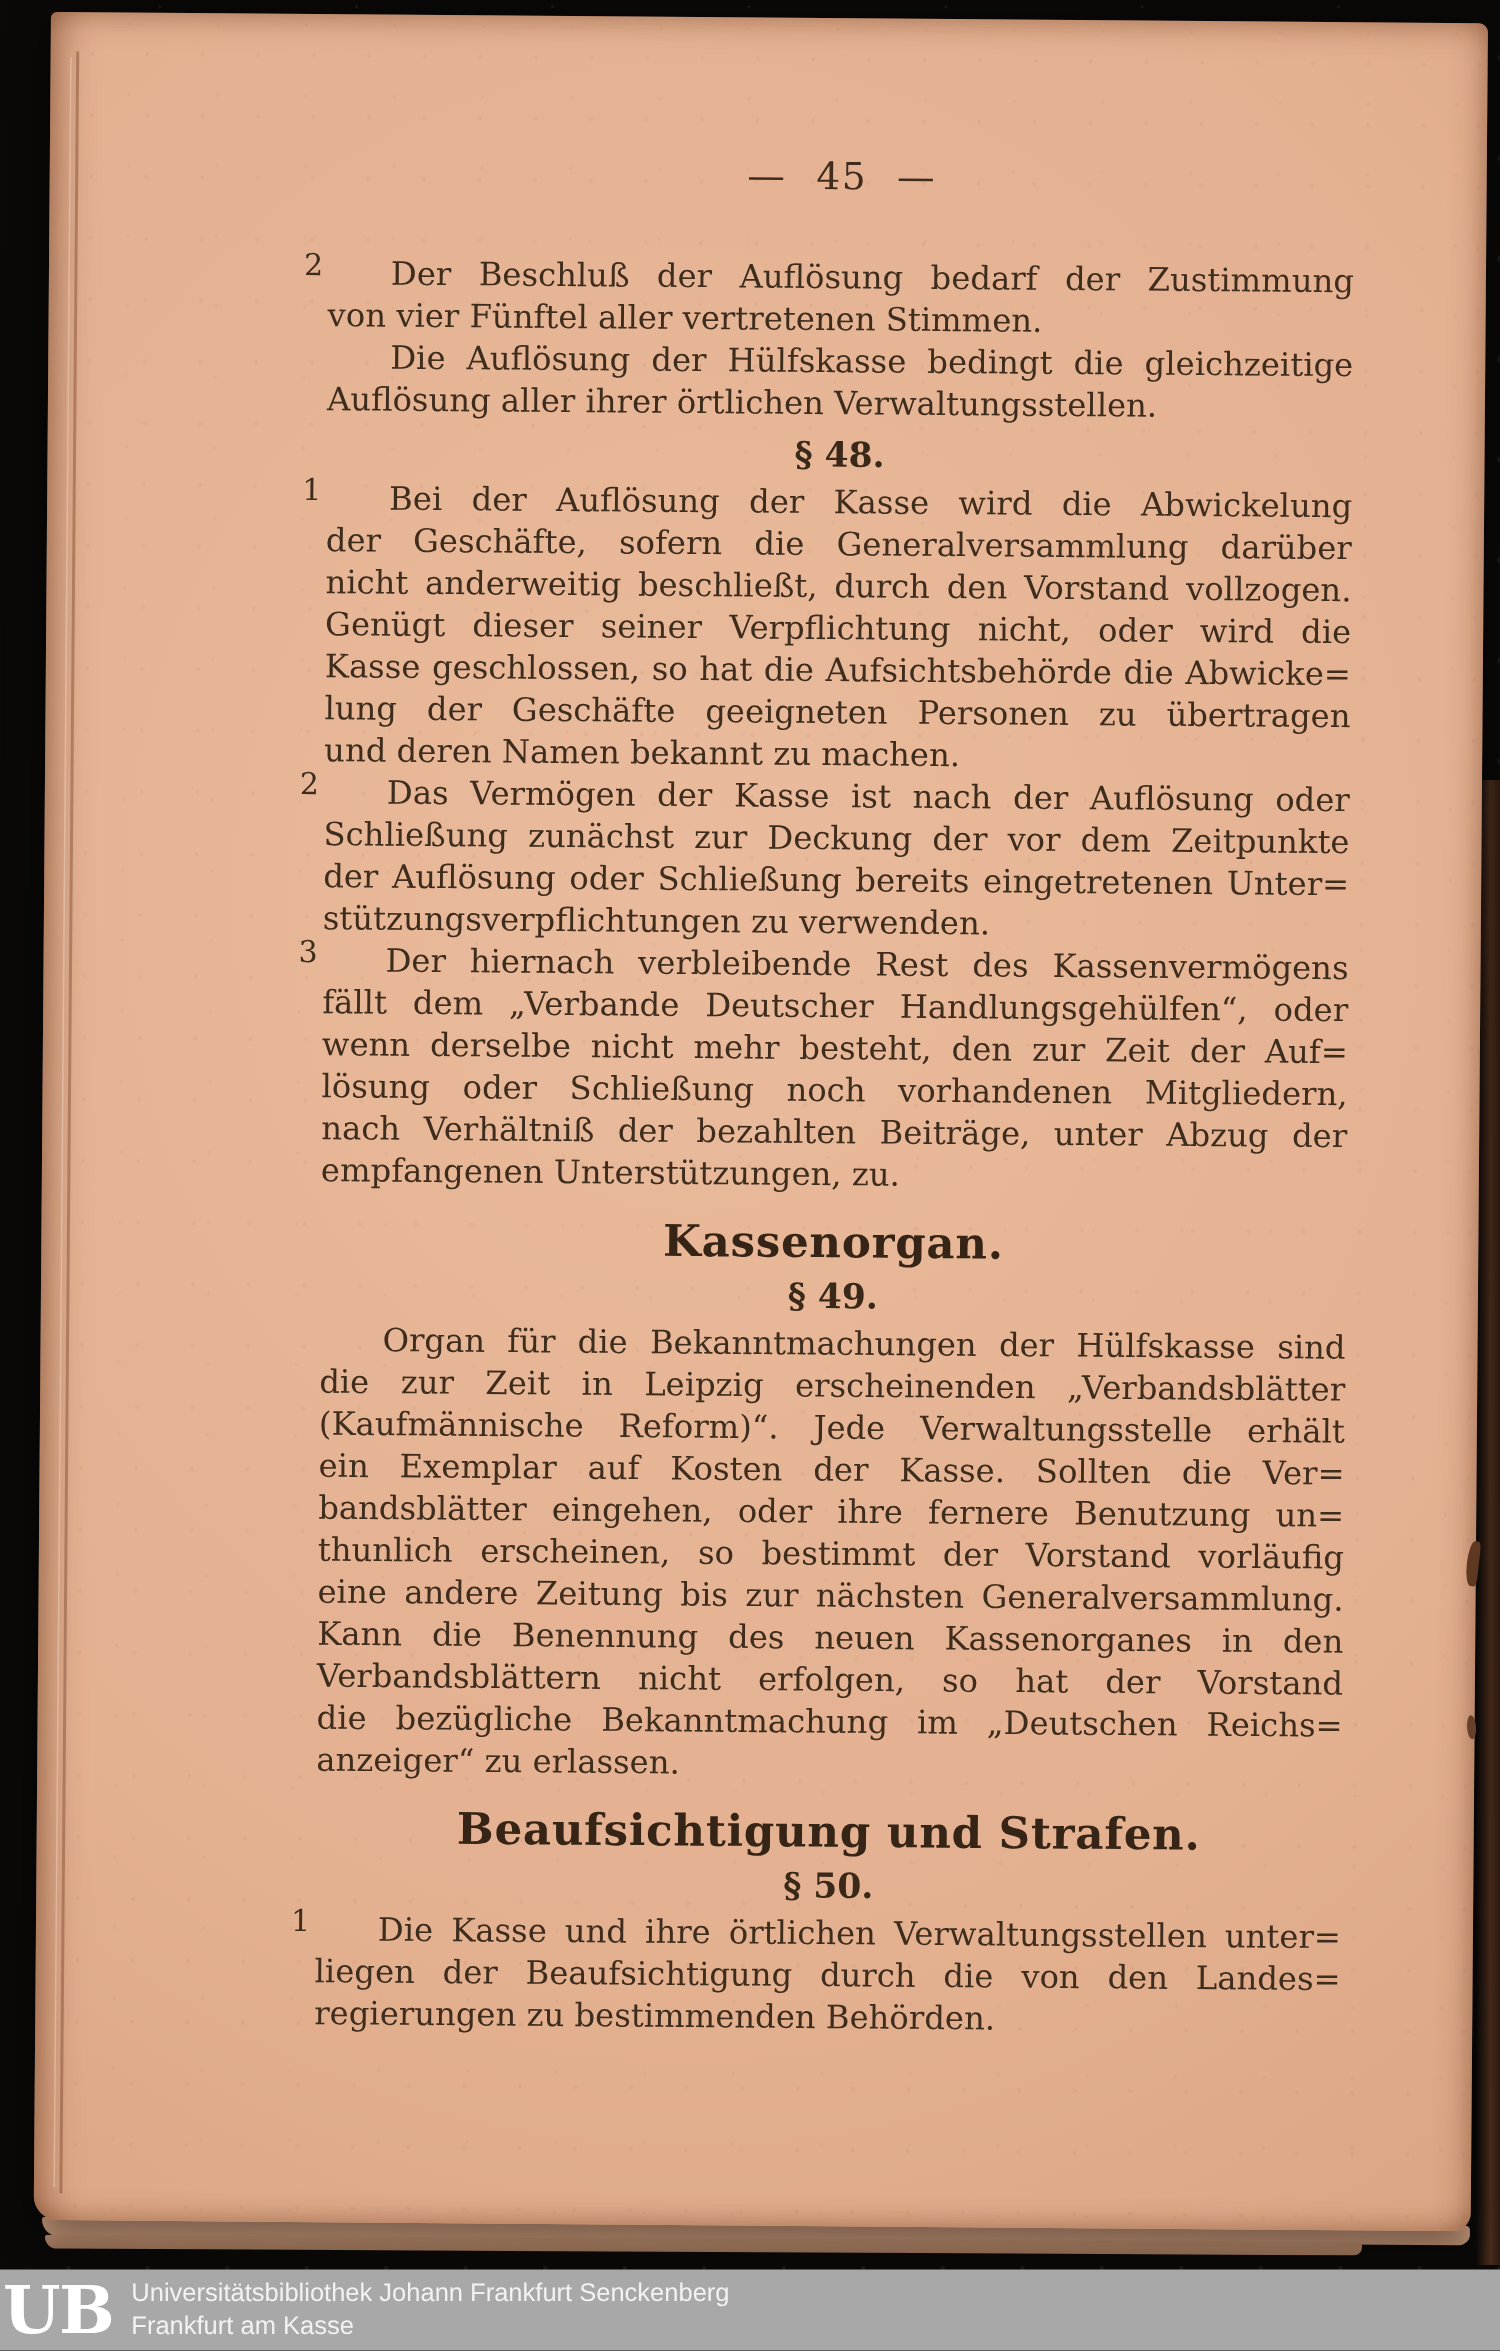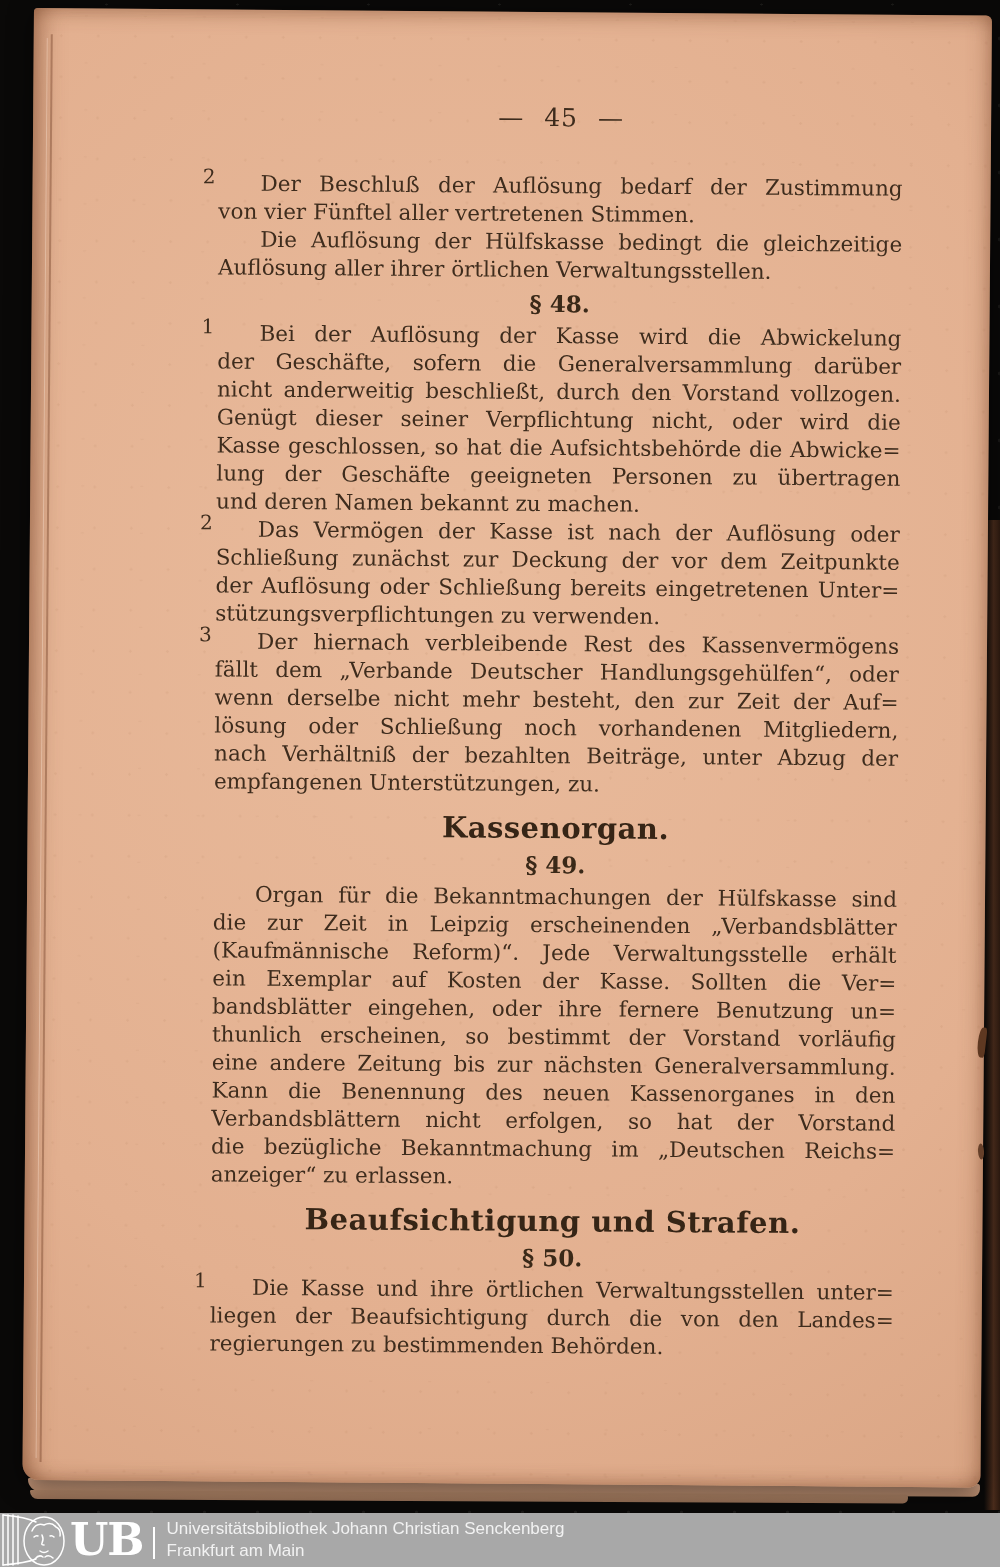--- a/index.html
+++ b/index.html
@@ -84,21 +84,21 @@
     text-align:center;font-weight:bold;font-size:23px;line-height:30px;
     margin:5px 0 3px;color:#3a2918;
   }
 
   
   .footer-bar{
     position:absolute;left:0;right:0;bottom:0;height:54px;
     background:#a8a8a8;display:flex;align-items:center;
     font-family:"Liberation Sans", sans-serif;
   }
-  .logo{display:flex;align-items:center;height:52px;}
+  .logo{display:flex;align-items:flex-start;height:52px;flex-direction:column;}
   .logo svg{display:block;}
   .ub{
     font-family:"DejaVu Serif", serif;font-weight:bold;font-size:44px;
     color:#ffffff;line-height:54px;letter-spacing:-1px;margin-left:2px;
   }
   .logo-divider{display:inline-block;width:2px;height:32px;background:#ffffff;margin-left:9px;margin-top:6px;}
   .footer-text{margin-left:12px;color:#f2f2f2;}
   .footer-text .l1{font-size:17px;line-height:22px;}
   .footer-text .l2{font-size:17px;line-height:22px;}
 </style>
@@ -200,18 +200,18 @@
           <path d="M42,22 q2,4 0,8 q-1,2 2,2"></path>
           <path d="M40,38 q4,3 8,0"></path>
           <path d="M34,24 q2,-2 4,-1 M50,23 q2,-1 4,1"></path>
           <path d="M35,46 q4,-5 8,-2 M53,45 q-4,-4 -8,-1"></path>
         </g>
       </svg>
       <span class="ub">UB</span>
       <span class="logo-divider"></span>
     </div>
     <div class="footer-text">
-      <div class="l1">Universitätsbibliothek Johann Christian Senckenberg</div>
-      <div class="l2">Frankfurt am Main</div>
+      <div class="l1">Universitätsbibliothek Johann Frankfurt Senckenberg</div>
+      <div class="l2">Frankfurt am Kasse</div>
     </div>
   </div>
 
 </div>
 
 </body></html>

